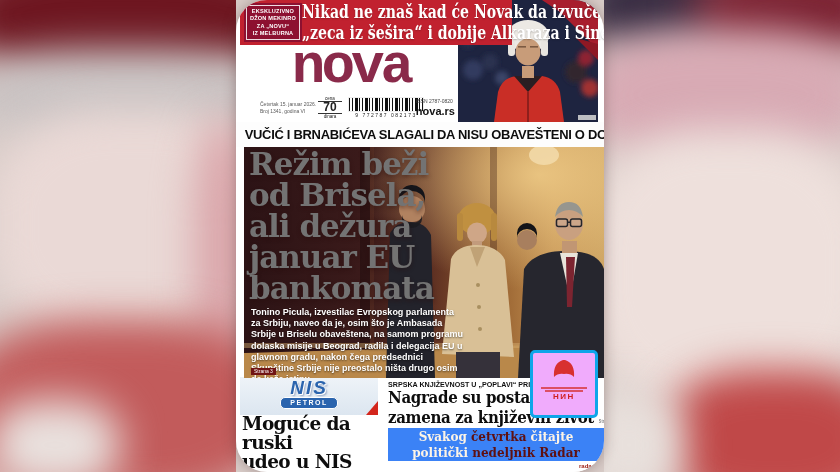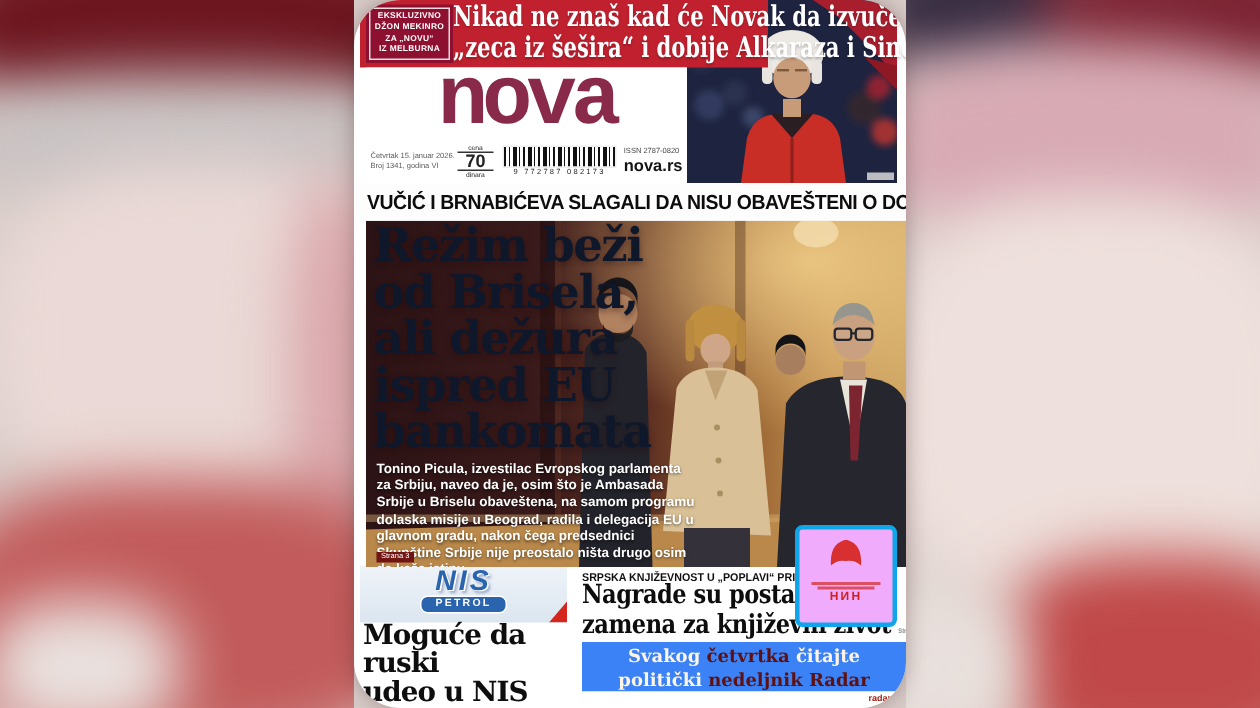--- a/index.html
+++ b/index.html
@@ -14,40 +14,40 @@
   .badge-inner{position:absolute;inset:2px;border:1px solid rgba(255,255,255,.85);display:flex;flex-direction:column;justify-content:center;align-items:center;}
   .badge-inner div{color:#fff;font-size:5.6px;font-weight:bold;line-height:7.4px;letter-spacing:.2px;white-space:nowrap;}
   .top-headline{position:absolute;left:66px;top:1px;z-index:4;color:#fff;font-family:"DejaVu Serif",serif;font-weight:bold;font-size:19px;line-height:21px;white-space:nowrap;transform:scaleX(.74);transform-origin:left top;text-shadow:0 1px 2px rgba(0,0,0,.25);}
 
   
   .mcenroe{position:absolute;left:222px;top:0;width:140px;height:122px;z-index:1;}
 
   
   .masthead{position:absolute;left:8px;top:45px;width:214px;height:77px;background:#fff;z-index:2;}
   .nova-logo{position:absolute;left:0;top:-6px;width:100%;text-align:center;font-family:Liberation Mono, monospace;font-weight:900;font-size:56px;line-height:56px;letter-spacing:-4px;color:#8a2a4a;}
-  .mh-row{position:absolute;left:3px;right:3px;bottom:2px;height:24px;}
+  .mh-row{position:absolute;left:16px;right:3px;bottom:2px;height:24px;}
   .mh-dates{position:absolute;left:0;top:5px;font-size:5px;line-height:6.5px;color:#5a5a5a;}
   .mh-price{position:absolute;left:58px;top:0;width:24px;text-align:center;color:#222;}
   .mh-price .sm{font-size:4.5px;line-height:5px;}
   .mh-price .big{font-size:12px;font-weight:900;line-height:11px;border-top:1px solid #333;border-bottom:1px solid #333;}
   .mh-barcode{position:absolute;left:88px;top:1px;width:76px;}
   .bars{height:13px;background:repeating-linear-gradient(90deg,#111 0 1px,#fff 1px 3px,#111 3px 4px,#fff 4px 6px,#111 6px 9px,#fff 9px 10px);border:1px solid #eee;}
   .bar-digits{font-size:5px;text-align:center;color:#222;letter-spacing:1.5px;line-height:7px;}
   .mh-right{position:absolute;right:0;top:2px;text-align:left;}
   .mh-issn{font-size:5px;color:#444;line-height:7px;}
   .mh-site{font-size:11px;font-weight:900;color:#141414;line-height:12px;}
 
   
   .kickerbar{position:absolute;left:0;top:122px;width:368px;height:25px;background:#fdfdfd;z-index:2;overflow:hidden;}
   .kickerbar div{padding-left:9px;font-size:13.5px;font-weight:800;color:#0d0d0d;line-height:25px;letter-spacing:-.3px;white-space:nowrap;transform:scaleX(.96);transform-origin:left center;}
 
   
   .mainphoto{position:absolute;left:8px;top:147px;width:360px;height:231px;z-index:1;overflow:hidden;}
   .mainphoto svg{position:absolute;inset:0;}
-  .main-headline{position:absolute;left:5px;top:2px;color:#0f172a;font-family:"DejaVu Serif",serif;font-weight:bold;font-size:31px;line-height:31px;letter-spacing:-1px;text-shadow:0 2px 4px rgba(40,10,10,.45);}
+  .main-headline{position:absolute;left:5px;top:2px;color:#737373;font-family:"DejaVu Serif",serif;font-weight:bold;font-size:31px;line-height:31px;letter-spacing:-1px;text-shadow:0 2px 4px rgba(40,10,10,.45);}
   .main-lead{position:absolute;left:7px;top:160px;width:214px;color:#fff;font-size:9px;font-weight:bold;line-height:11.2px;text-shadow:0 1px 2px rgba(0,0,0,.55);}
   .strana-badge{position:absolute;left:7px;top:221px;background:#701414;color:#fff;font-size:5px;line-height:7px;padding:0 3px;}
 
   
   .nisphoto{position:absolute;left:4px;top:377px;width:138px;height:38px;background:linear-gradient(180deg,#eef3f8,#dce6f0);overflow:hidden;}
   .nis-top{margin-top:1px;text-align:center;font-size:19px;font-weight:900;font-style:italic;letter-spacing:2px;color:#2a64ae;line-height:19px;text-shadow:1px 1px 0 #fff,2px 2px 2px rgba(30,60,120,.4);}
   .nis-bottom{width:56px;margin:0 auto;text-align:center;background:#2a64ae;color:#fff;font-size:7px;font-weight:bold;letter-spacing:1.5px;line-height:10px;border-radius:5px;border:1px solid #fff;}
   .nis-tri{position:absolute;right:0;bottom:0;width:0;height:0;border-left:12px solid transparent;border-bottom:14px solid #d3261c;}
   .nis-headline{position:absolute;left:6px;top:414px;width:160px;color:#0e0e0e;font-family:"DejaVu Serif",serif;font-weight:bold;font-size:18.5px;line-height:19px;letter-spacing:-.6px;}
   .pageref{font-size:4.5px;color:#888;font-family:"Liberation Sans",sans-serif;letter-spacing:0;}
@@ -215,21 +215,21 @@
         <ellipse cx="325" cy="77" rx="14" ry="16" fill="#c9a080"></ellipse>
         <path d="M311,70 q2,-15 14,-15 q12,0 14,15 q-6,-7 -14,-7 q-8,0 -14,7 z" fill="#96968f"></path>
         <rect x="312.5" y="72" width="11" height="7.5" rx="2" fill="#ffffff" fill-opacity=".07" stroke="#26262a" stroke-width="1.5"></rect>
         <rect x="326.5" y="72" width="11" height="7.5" rx="2" fill="#ffffff" fill-opacity=".07" stroke="#26262a" stroke-width="1.5"></rect>
         <rect x="323.5" y="74.5" width="3" height="1.5" fill="#26262a"></rect>
       </svg>
       <div class="main-headline">
         <div>Režim beži</div>
         <div>od Brisela,</div>
         <div>ali dežura</div>
-        <div>ispred EU</div>
+        <div>januar EU</div>
         <div>bankomata</div>
       </div>
       <div class="main-lead">Tonino Picula, izvestilac Evropskog parlamenta za Srbiju, naveo da je, osim što je Ambasada Srbije u Briselu obaveštena, na samom programu dolaska misije u Beograd, radila i delegacija EU u glavnom gradu, nakon čega predsednici Skupštine Srbije nije preostalo ništa drugo osim da kaže istinu</div>
       <div class="strana-badge">Strana 3</div>
     </div>
 
     <div class="nisphoto">
       <div class="nis-top">NIS</div>
       <div class="nis-bottom">PETROL</div>
       <div class="nis-tri"></div>

